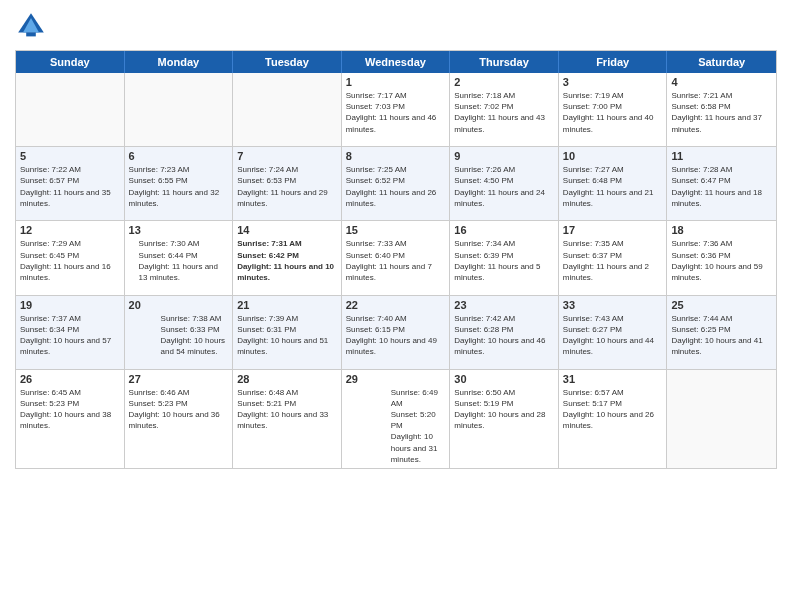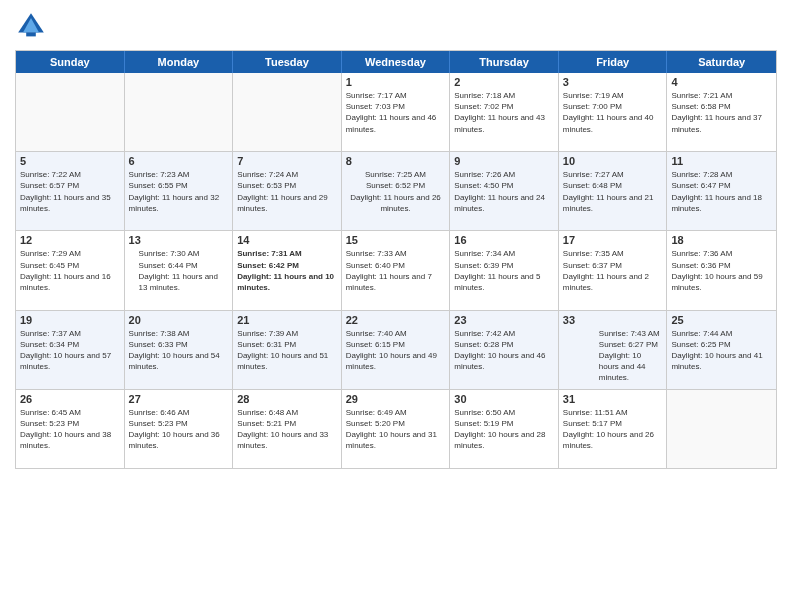--- a/index.html
+++ b/index.html
@@ -190,21 +190,21 @@
 Daylight: 11 hours and 32 minutes.</div>
           </div>
           <div class="cal-cell">
             <span class="day-num">7</span>
             <div class="day-info" style="white-space: pre-line;">Sunrise: 7:24 AM
 Sunset: 6:53 PM
 Daylight: 11 hours and 29 minutes.</div>
           </div>
           <div class="cal-cell">
             <span class="day-num">8</span>
-            <div class="day-info" style="white-space: pre-line; text-align: center;">Sunrise: 7:25 AM
+            <div class="day-info" style="white-space: pre-line;">Sunrise: 7:25 AM
 Sunset: 6:52 PM
 Daylight: 11 hours and 26 minutes.</div>
           </div>
           <div class="cal-cell">
             <span class="day-num">9</span>
             <div class="day-info" style="white-space: pre-line;">Sunrise: 7:26 AM
 Sunset: 4:50 PM
 Daylight: 11 hours and 24 minutes.</div>
           </div>
           <div class="cal-cell">
@@ -266,21 +266,21 @@
         </div>
         <div class="cal-row alt-row">
           <div class="cal-cell">
             <span class="day-num">19</span>
             <div class="day-info" style="white-space: pre-line;">Sunrise: 7:37 AM
 Sunset: 6:34 PM
 Daylight: 10 hours and 57 minutes.</div>
           </div>
           <div class="cal-cell">
             <span class="day-num">20</span>
-            <div class="day-info" style="white-space: pre-line;">Sunrise: 7:38 AM
+            <div class="day-info" style="white-space: pre-line; margin-left: 32px;">Sunrise: 7:38 AM
 Sunset: 6:33 PM
 Daylight: 10 hours and 54 minutes.</div>
           </div>
           <div class="cal-cell">
             <span class="day-num">21</span>
             <div class="day-info" style="white-space: pre-line;">Sunrise: 7:39 AM
 Sunset: 6:31 PM
 Daylight: 10 hours and 51 minutes.</div>
           </div>
           <div class="cal-cell">
@@ -290,21 +290,21 @@
 Daylight: 10 hours and 49 minutes.</div>
           </div>
           <div class="cal-cell">
             <span class="day-num">23</span>
             <div class="day-info" style="white-space: pre-line;">Sunrise: 7:42 AM
 Sunset: 6:28 PM
 Daylight: 10 hours and 46 minutes.</div>
           </div>
           <div class="cal-cell">
             <span class="day-num">33</span>
-            <div class="day-info" style="white-space: pre-line; margin-left: 36px;">Sunrise: 7:43 AM
+            <div class="day-info" style="white-space: pre-line;">Sunrise: 7:43 AM
 Sunset: 6:27 PM
 Daylight: 10 hours and 44 minutes.</div>
           </div>
           <div class="cal-cell">
             <span class="day-num">25</span>
             <div class="day-info" style="white-space: pre-line;">Sunrise: 7:44 AM
 Sunset: 6:25 PM
 Daylight: 10 hours and 41 minutes.</div>
           </div>
         </div>
@@ -322,33 +322,33 @@
 Daylight: 10 hours and 36 minutes.</div>
           </div>
           <div class="cal-cell">
             <span class="day-num">28</span>
             <div class="day-info" style="white-space: pre-line;">Sunrise: 6:48 AM
 Sunset: 5:21 PM
 Daylight: 10 hours and 33 minutes.</div>
           </div>
           <div class="cal-cell">
             <span class="day-num">29</span>
-            <div class="day-info" style="white-space: pre-line;">Sunrise: 6:49 AM
+            <div class="day-info" style="white-space: pre-line; margin-left: 45px;">Sunrise: 6:49 AM
 Sunset: 5:20 PM
 Daylight: 10 hours and 31 minutes.</div>
           </div>
           <div class="cal-cell">
             <span class="day-num">30</span>
             <div class="day-info" style="white-space: pre-line;">Sunrise: 6:50 AM
 Sunset: 5:19 PM
 Daylight: 10 hours and 28 minutes.</div>
           </div>
           <div class="cal-cell">
             <span class="day-num">31</span>
-            <div class="day-info" style="white-space: pre-line;">Sunrise: 11:51 AM
+            <div class="day-info" style="white-space: pre-line;">Sunrise: 6:57 AM
 Sunset: 5:17 PM
 Daylight: 10 hours and 26 minutes.</div>
           </div>
           <div class="cal-cell empty"></div>
         </div>
       </div>
   </div>
 </div>
 
 </body></html>

